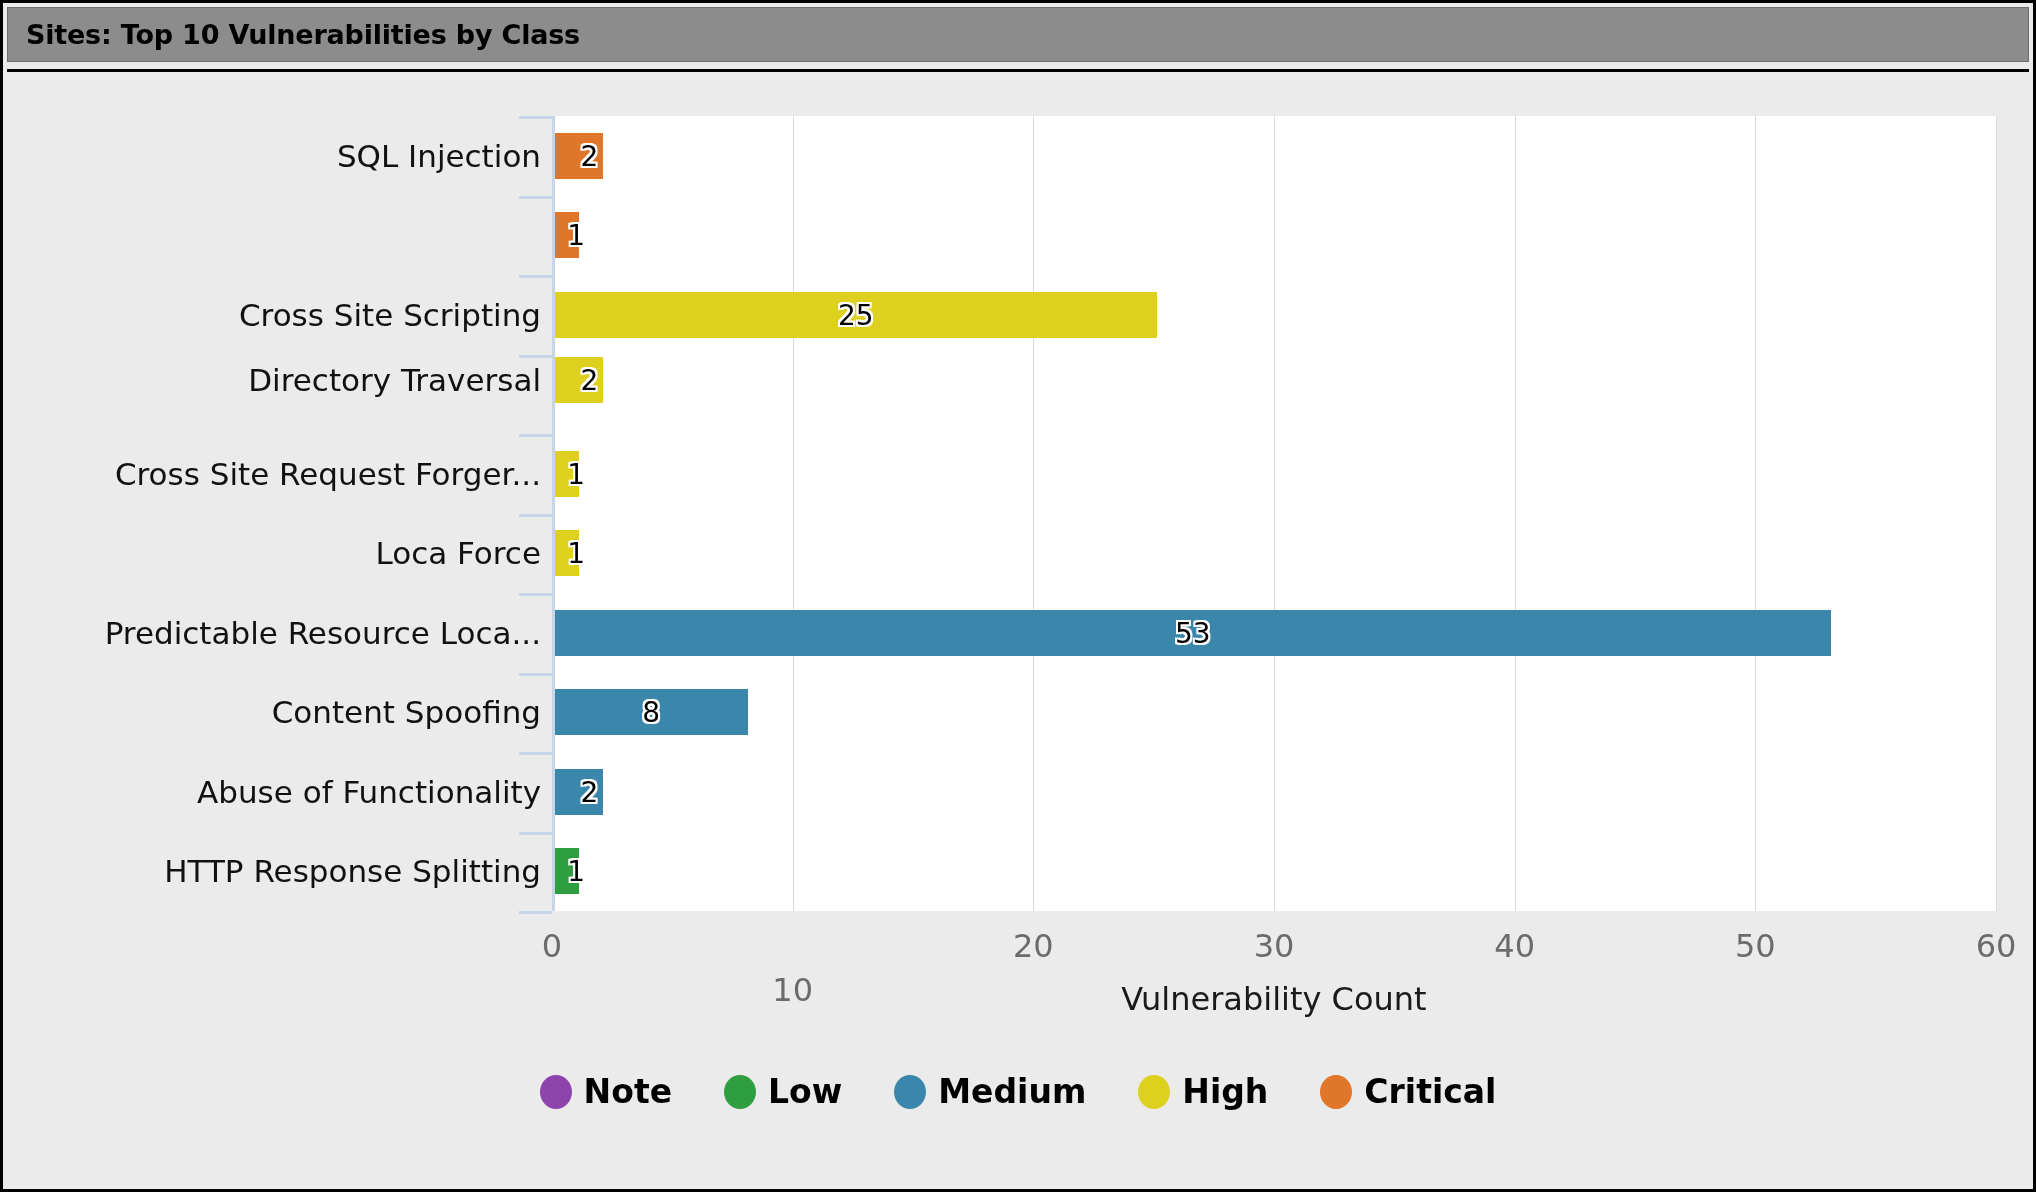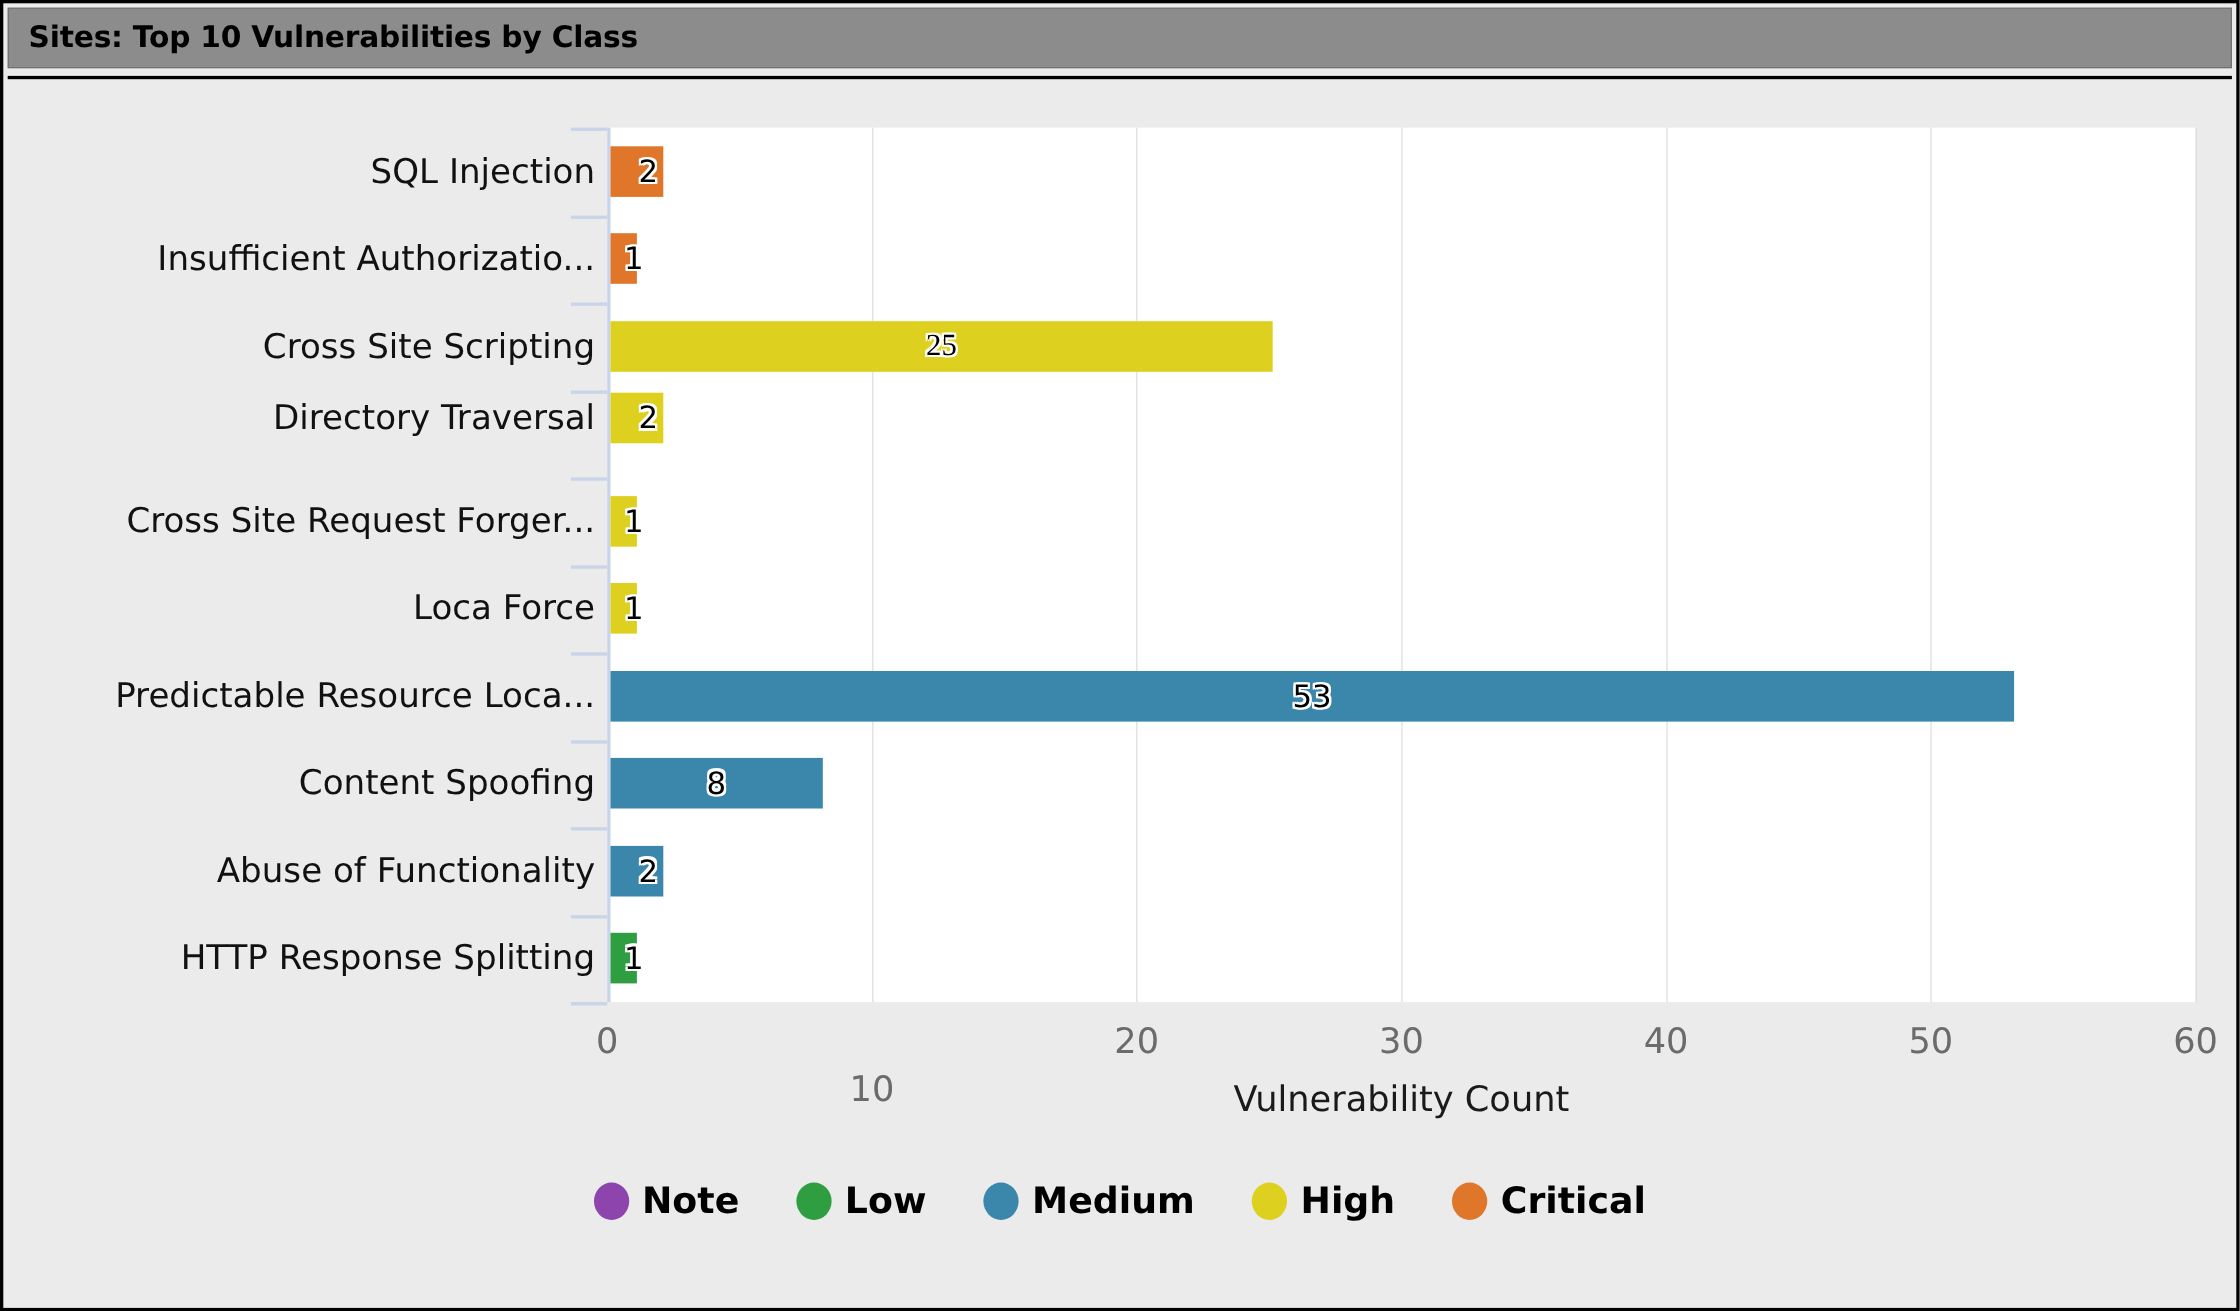--- a/index.html
+++ b/index.html
@@ -227,28 +227,27 @@
         <div class="ytick" style="left: 512px; top: 839px;"></div>
       </div>
 
     <div class="rows" id="rows">
         <div class="row" style="top: 0px; height: 79.5px;">
           <div class="ylabel">SQL Injection</div>
           <div class="bar" style="width: 48.1333px; background: rgb(224, 118, 42);"></div>
           <div class="bar-value" style="left: 582.473px;">2</div>
         </div>
         <div class="row" style="top: 79.5px; height: 79.5px;">
-          <div class="ylabel">Insufficient Authorizatio...</div>
           <div class="bar" style="width: 24.0667px; background: rgb(224, 118, 42);"></div>
           <div class="bar-value" style="left: 569.237px;">1</div>
         </div>
         <div class="row" style="top: 159px; height: 79.5px;">
           <div class="ylabel">Cross Site Scripting</div>
           <div class="bar" style="width: 601.667px; background: rgb(222, 208, 31);"></div>
-          <div class="bar-value" style="left: 848.833px; font-family: Liberation Serif, serif;">25</div>
+          <div class="bar-value" style="left: 848.833px;">25</div>
         </div>
         <div class="row" style="top: 224px; height: 79.5px;">
           <div class="ylabel">Directory Traversal</div>
           <div class="bar" style="width: 48.1333px; background: rgb(222, 208, 31);"></div>
           <div class="bar-value" style="left: 582.473px;">2</div>
         </div>
         <div class="row" style="top: 318px; height: 79.5px;">
           <div class="ylabel">Cross Site Request Forger...</div>
           <div class="bar" style="width: 24.0667px; background: rgb(222, 208, 31);"></div>
           <div class="bar-value" style="left: 569.237px;">1</div>

